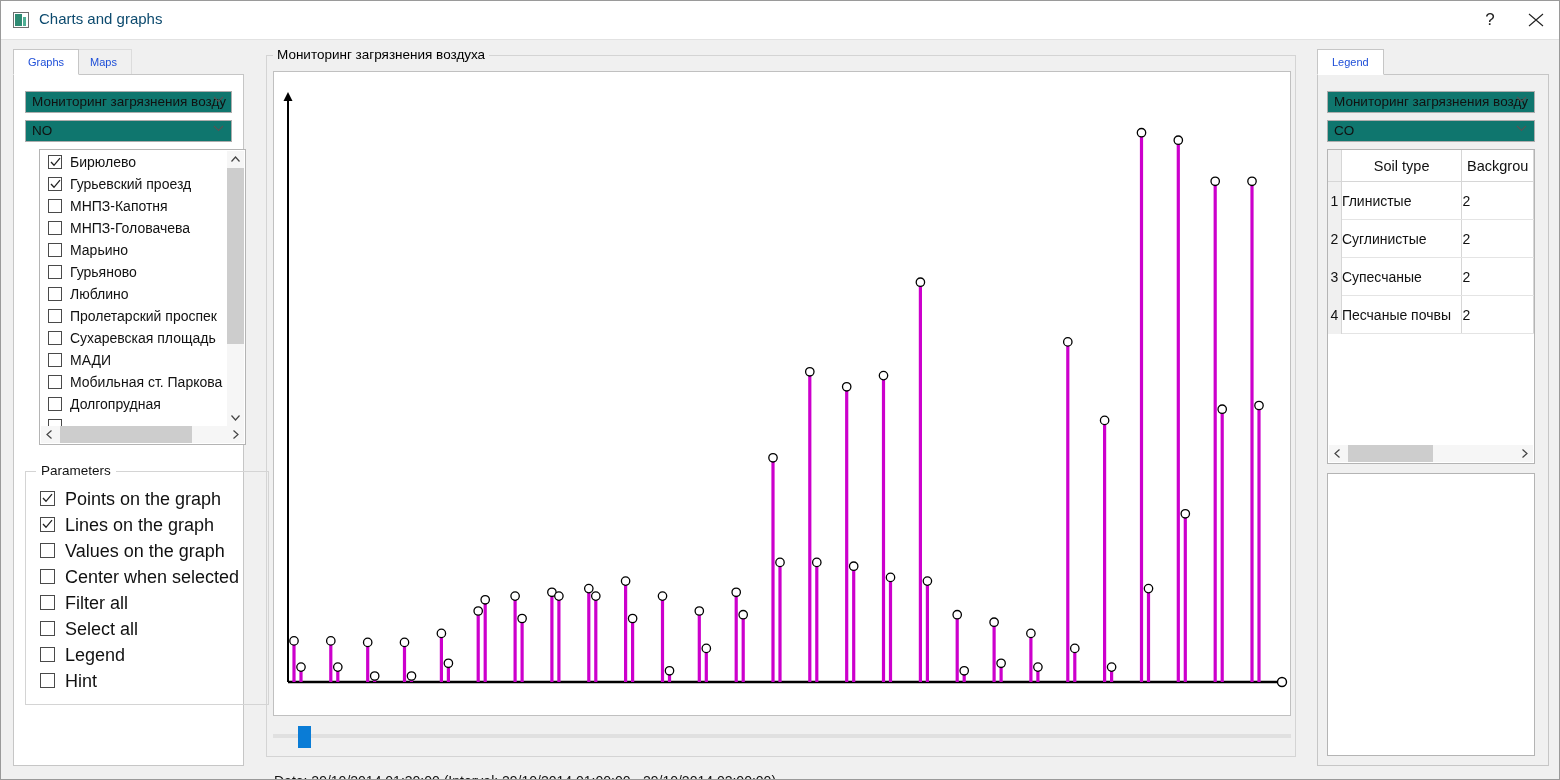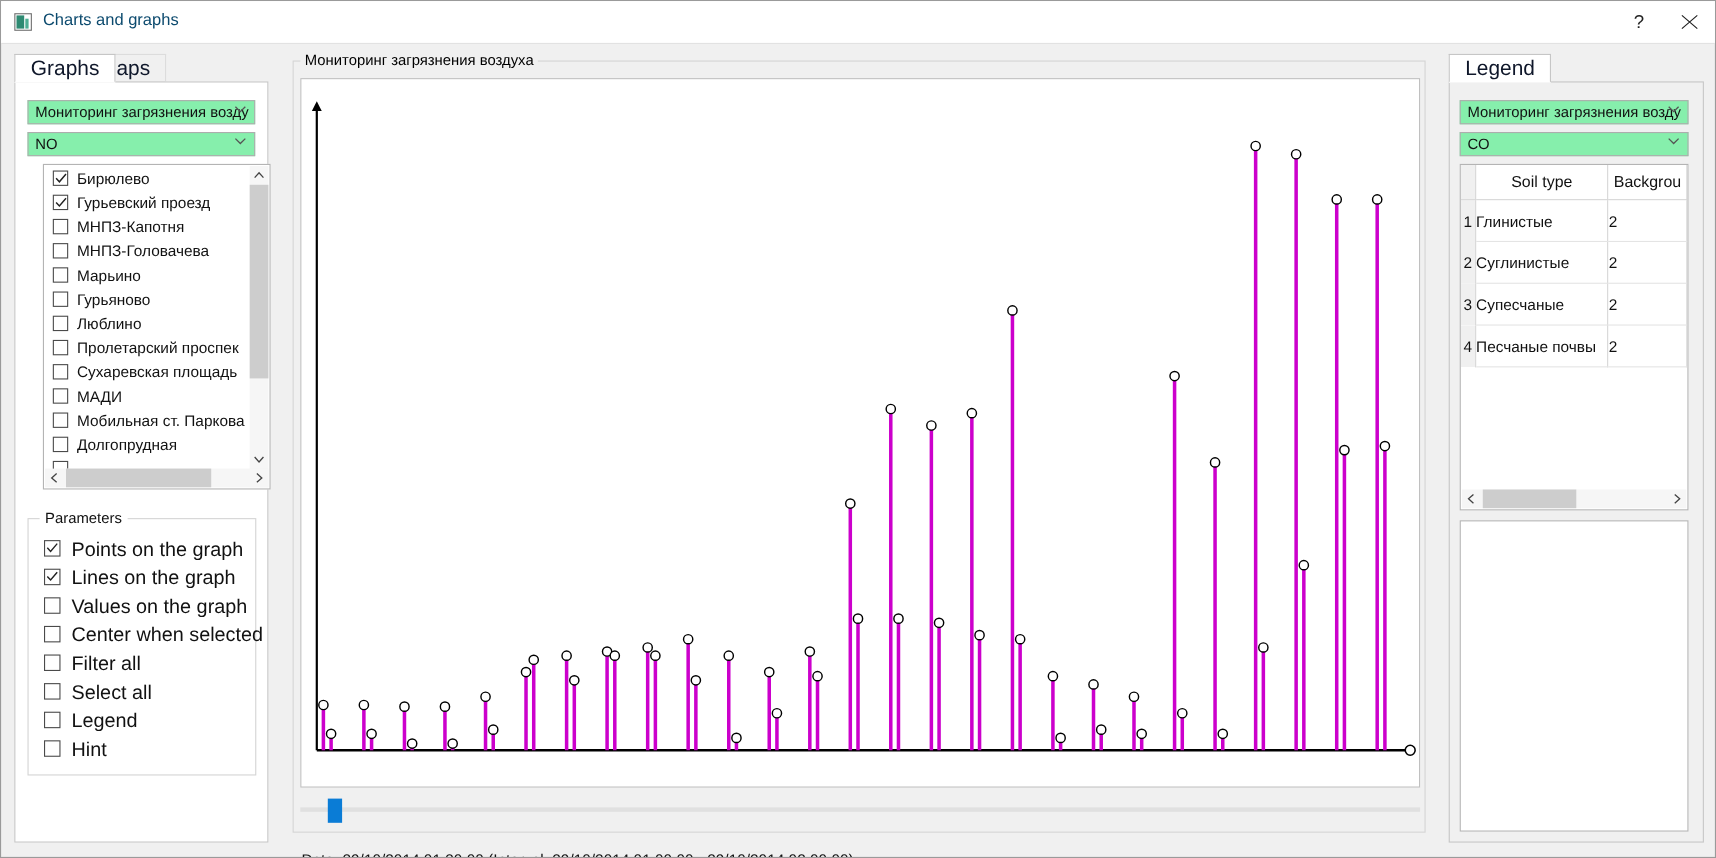--- a/index.html
+++ b/index.html
@@ -24,28 +24,28 @@
   .tb-btn{position:absolute;top:0;width:46px;height:37px;cursor:default;}
   .tb-help{right:46px;}
   .tb-close{right:0;}
   .tb-btn span{position:absolute;left:0;top:0;width:46px;height:37px;line-height:37px;
                text-align:center;font-size:17px;color:#222;}
   .tb-close svg{position:absolute;left:15px;top:12px;}
 
   
   .leftpanel{position:absolute;left:6px;top:44px;width:250px;height:726px;background:#f0f0f0;}
   .tabstrip{position:absolute;left:6px;top:4px;height:26px;}
-  .tab{position:absolute;top:0;height:26px;line-height:25px;padding:0 14px;font-size:19px;
-       box-sizing:border-box;color:#0f172a;}
+  .tab{position:absolute;top:0;height:26px;line-height:25px;padding:0 14px;font-size:11px;
+       box-sizing:border-box;color:#1d4ed8;}
   .tab.sel{background:#fff;border:1px solid #c6c6c6;border-bottom:1px solid #fff;z-index:3;}
   .tab.unsel{background:#f0f0f0;border:1px solid #dcdcdc;border-bottom:1px solid #c6c6c6;}
   .tabbody{position:absolute;left:6px;top:29px;width:231px;height:692px;background:#fff;
            border:1px solid #c6c6c6;box-sizing:border-box;}
 
-  .combo{position:absolute;height:22px;box-sizing:border-box;background:#86efac;
+  .combo{position:absolute;height:22px;box-sizing:border-box;background:#0f766e;
          border:1px solid #adadad;font-size:13.5px;line-height:20px;padding-left:6px;
          color:#111;white-space:nowrap;overflow:hidden;cursor:default;}
   .combo .car{position:absolute;right:7px;top:4px;}
 
   .listbox{position:absolute;box-sizing:border-box;background:#fff;border:1px solid #b4b4b4;overflow:hidden;margin-left:14px;}
   .lrow{position:relative;height:22px;line-height:22px;padding-left:29px;font-size:14px;
         white-space:nowrap;color:#111;cursor:default;}
   .cbx{position:absolute;left:7px;top:4px;width:14px;height:14px;box-sizing:border-box;
        border:1px solid #4a4a4a;background:#fff;}
   .cbx svg{position:absolute;left:1px;top:1px;}
@@ -189,21 +189,21 @@
           </div>
           <div class="thumb" style="left:19px;width:132px;"></div>
           <div class="arrR" style="right:0;">
             <svg width="17" height="17" viewBox="0 0 17 17">
                 <path d="M6.5 4.5 L11 8.5 L6.5 12.5" stroke="#444" stroke-width="1.2" fill="none"></path>
               </svg>
           </div>
         </div>
       </div>
 
-      <div class="group" style="left:11px;top:396px;width:208px;height:234px;">
+      <div class="group" style="left:11px;top:396px;width:244px;height:234px;">
         <span class="gtitle">Parameters</span>
         <div id="paramList">
             <div class="prow" style="top: 17px;"><span class="cbx">
                 <svg width="11" height="10" viewBox="0 0 11 10">
                   <path d="M1 5 L4 8.3 L10 1.2" stroke="#222" stroke-width="1.3" fill="none"></path>
                 </svg>
               </span><span>Points on the graph</span></div>
             <div class="prow" style="top: 43px;"><span class="cbx">
                 <svg width="11" height="10" viewBox="0 0 11 10">
                   <path d="M1 5 L4 8.3 L10 1.2" stroke="#222" stroke-width="1.3" fill="none"></path>

